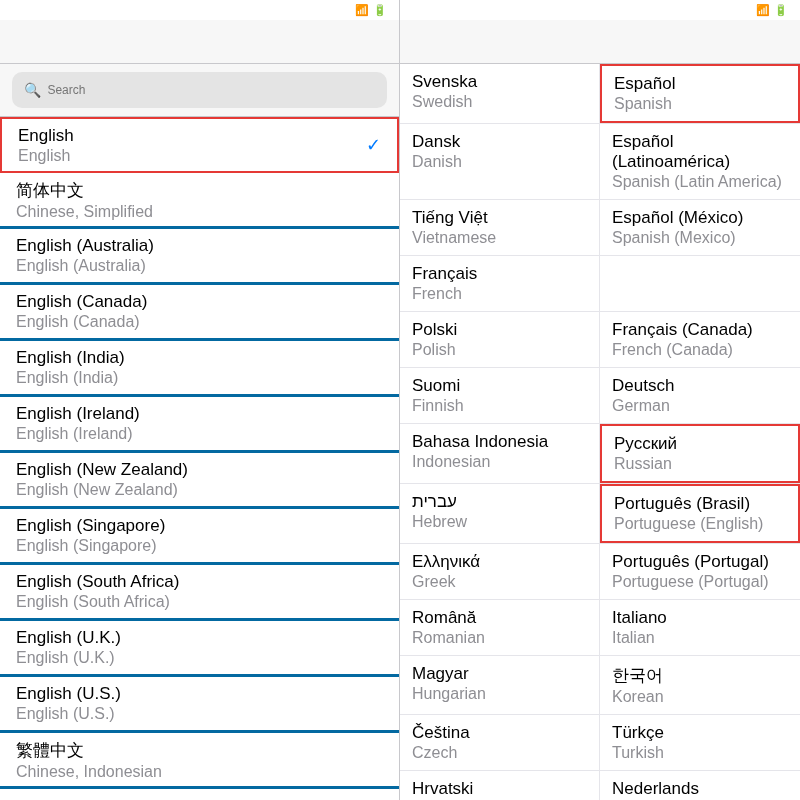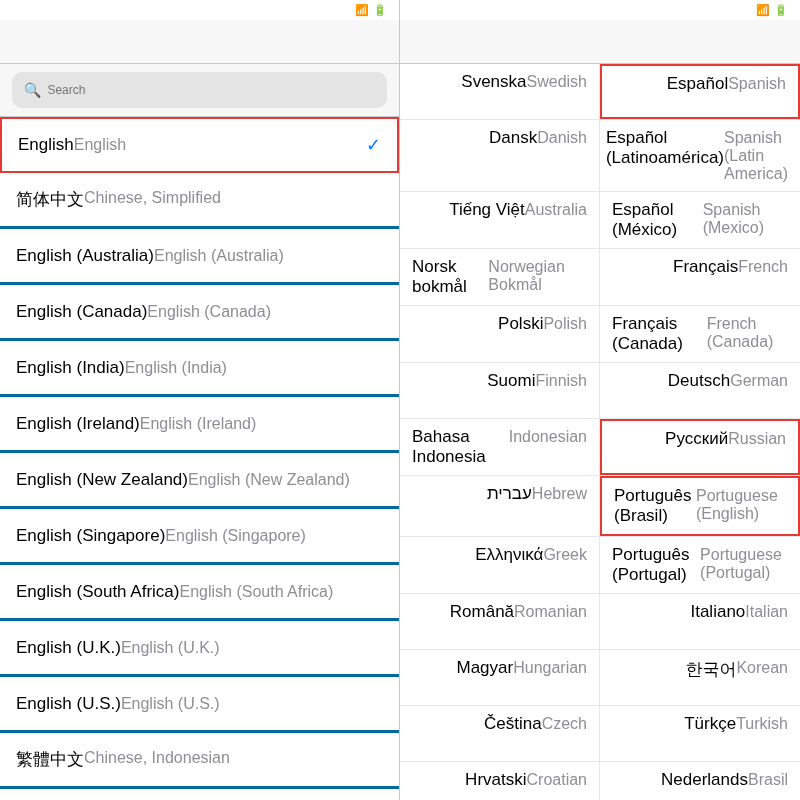--- a/index.html
+++ b/index.html
@@ -101,21 +101,21 @@
       padding: 8px 16px;
       border-bottom: 3px solid #0369a1;
       display: flex;
       align-items: center;
       justify-content: space-between;
       position: relative;
     }
     .lang-item.highlighted {
       border: 2px solid #e53935;
     }
-    .lang-item-text { display: flex; }
+    .lang-item-text { display: flex; flex-direction: column; }
     .lang-name { font-size: 17px; color: #000; }
     .lang-sub { font-size: 16px; color: #8e8e93; margin-top: 1px; }
     .checkmark { color: #007aff; font-size: 18px; }
 
     
     .right-panel {
       width: 400px;
       height: 800px;
       background: #fff;
       display: flex;
@@ -131,22 +131,22 @@
     }
     .dual-row {
       display: flex;
       border-bottom: 1px solid #e5e5ea;
       min-height: 56px;
     }
     .dual-cell {
       width: 50%;
       padding: 8px 12px;
       display: flex;
-      flex-direction: row;
-      justify-content: flex-end;
+      flex-direction: column;
+      justify-content: flex-start;
       position: relative;
     }
     .dual-cell:first-child {
       border-right: 1px solid #e5e5ea;
     }
     .dual-cell.highlighted {
       border: 2px solid #e53935;
     }
 
     
@@ -296,32 +296,28 @@
           <span class="lang-sub">Danish</span>
         </div>
         <div class="dual-cell">
           <span class="lang-name">Español (Latinoamérica)</span>
           <span class="lang-sub">Spanish (Latin America)</span>
         </div>
       </div>
       <div class="dual-row">
         <div class="dual-cell">
           <span class="lang-name">Tiếng Việt</span>
-          <span class="lang-sub">Australia</span>
+          <span class="lang-sub">Vietnamese</span>
         </div>
         <div class="dual-cell">
           <span class="lang-name">Español (México)</span>
           <span class="lang-sub">Spanish (Mexico)</span>
         </div>
       </div>
       <div class="dual-row">
-        <div class="dual-cell">
-          <span class="lang-name">Norsk bokmål</span>
-          <span class="lang-sub">Norwegian Bokmål</span>
-        </div>
         <div class="dual-cell">
           <span class="lang-name">Français</span>
           <span class="lang-sub">French</span>
         </div>
       </div>
       <div class="dual-row">
         <div class="dual-cell">
           <span class="lang-name">Polski</span>
           <span class="lang-sub">Polish</span>
         </div>

